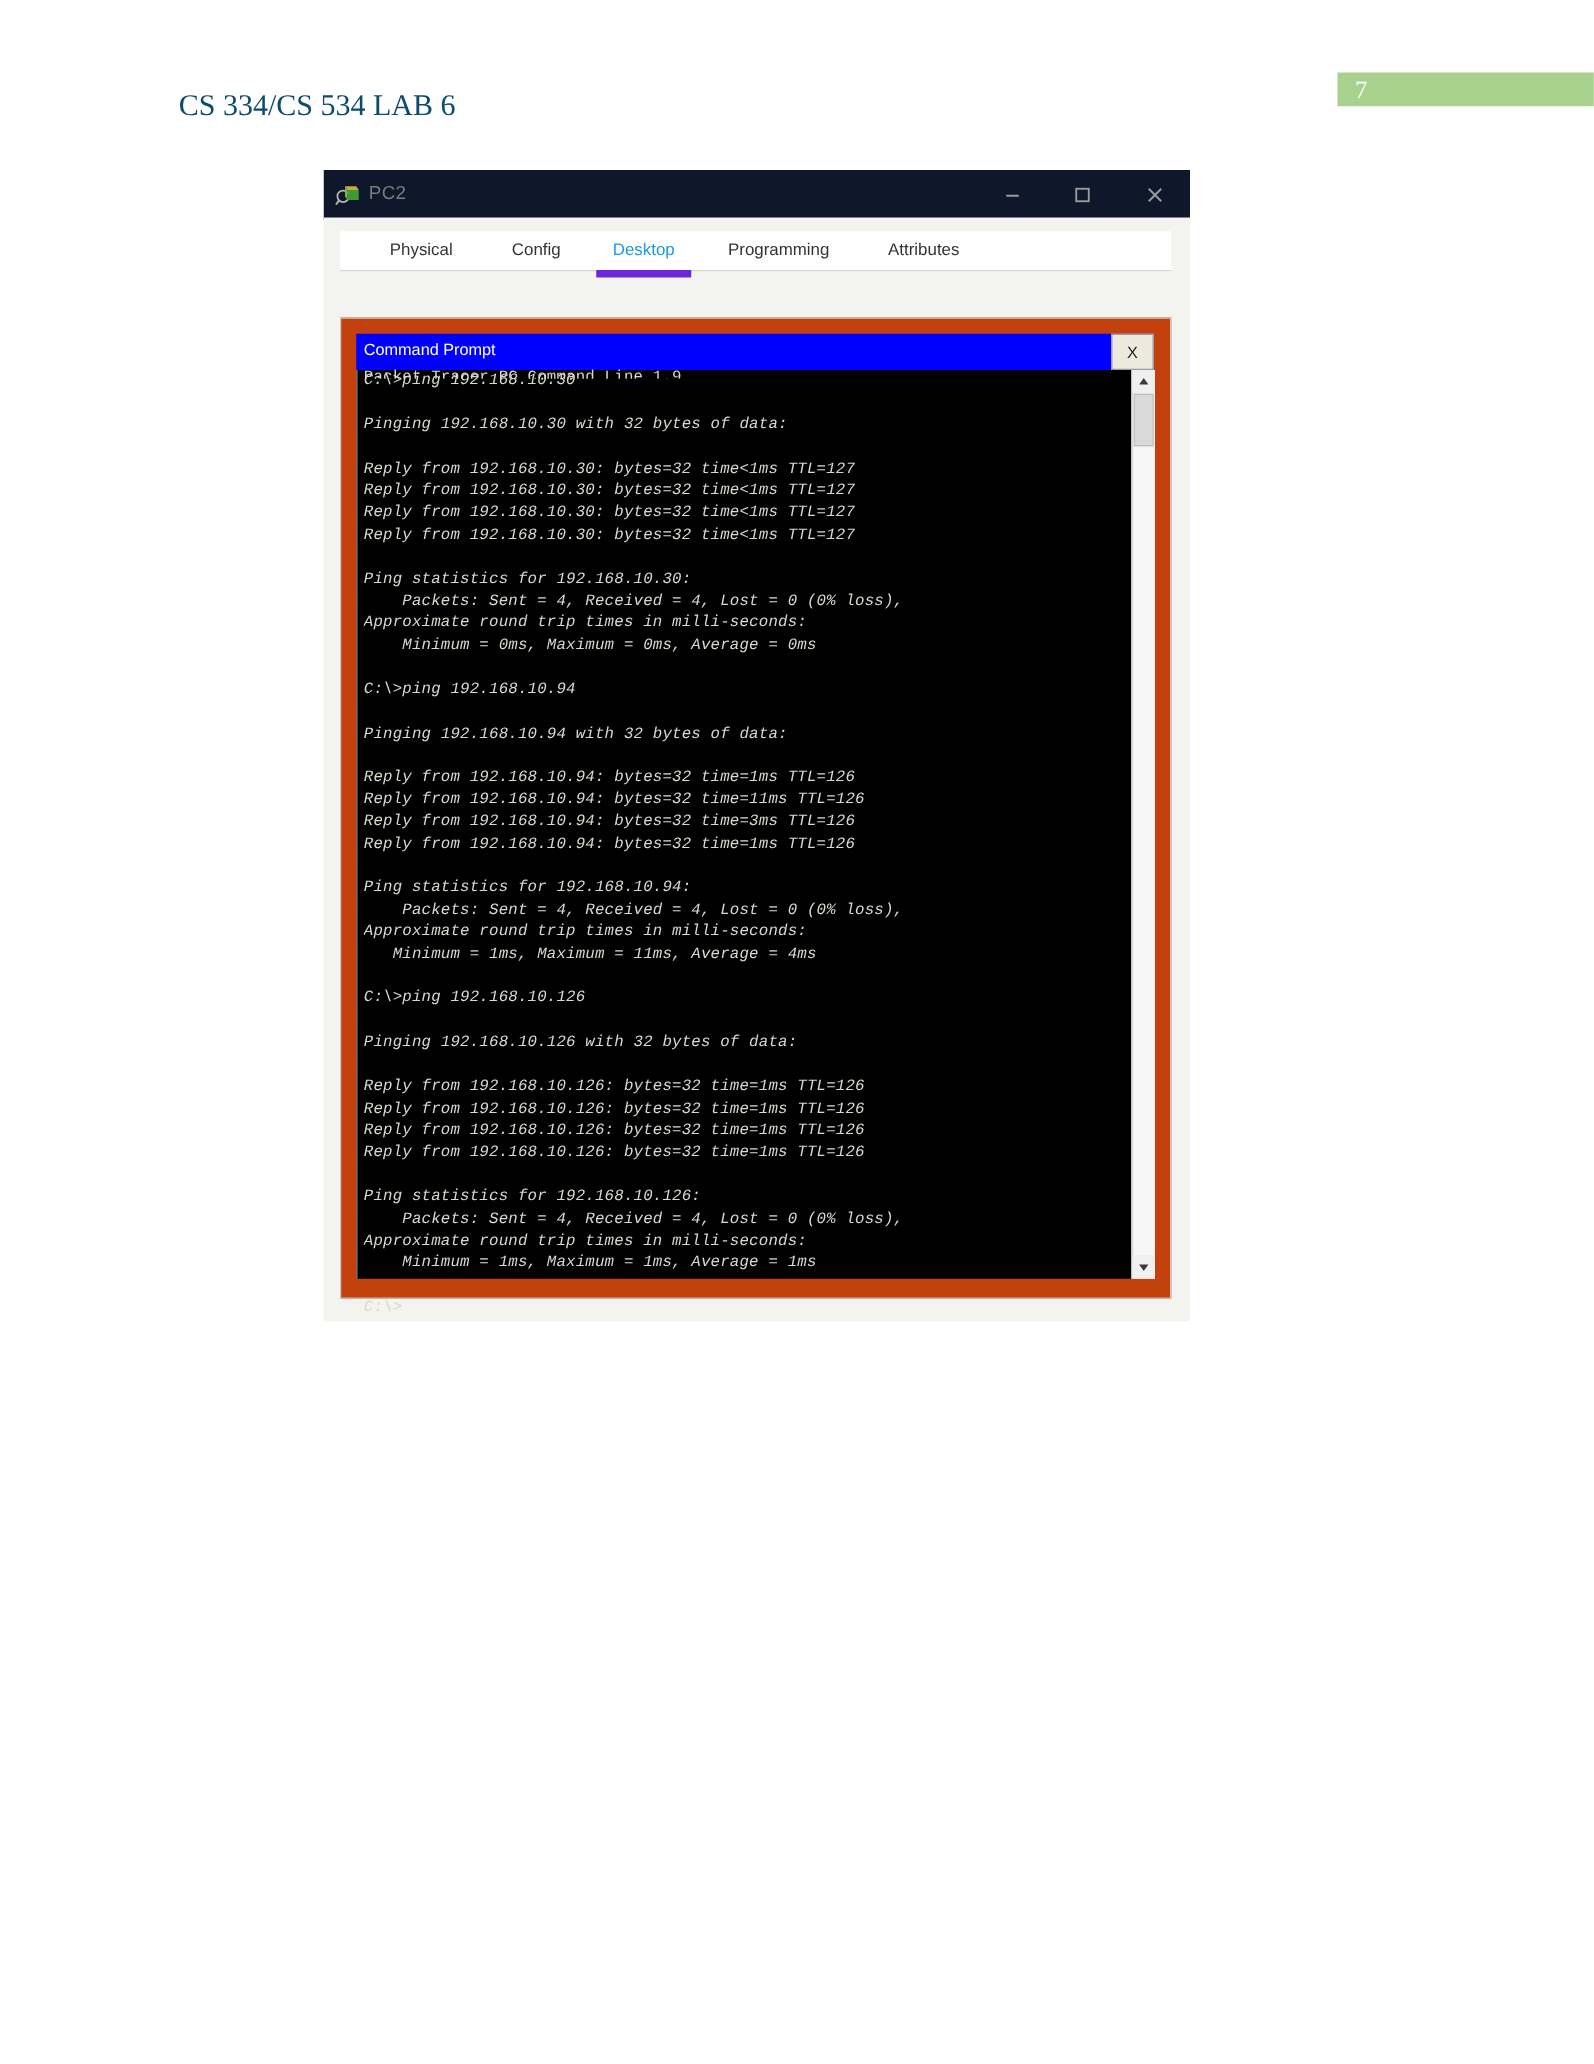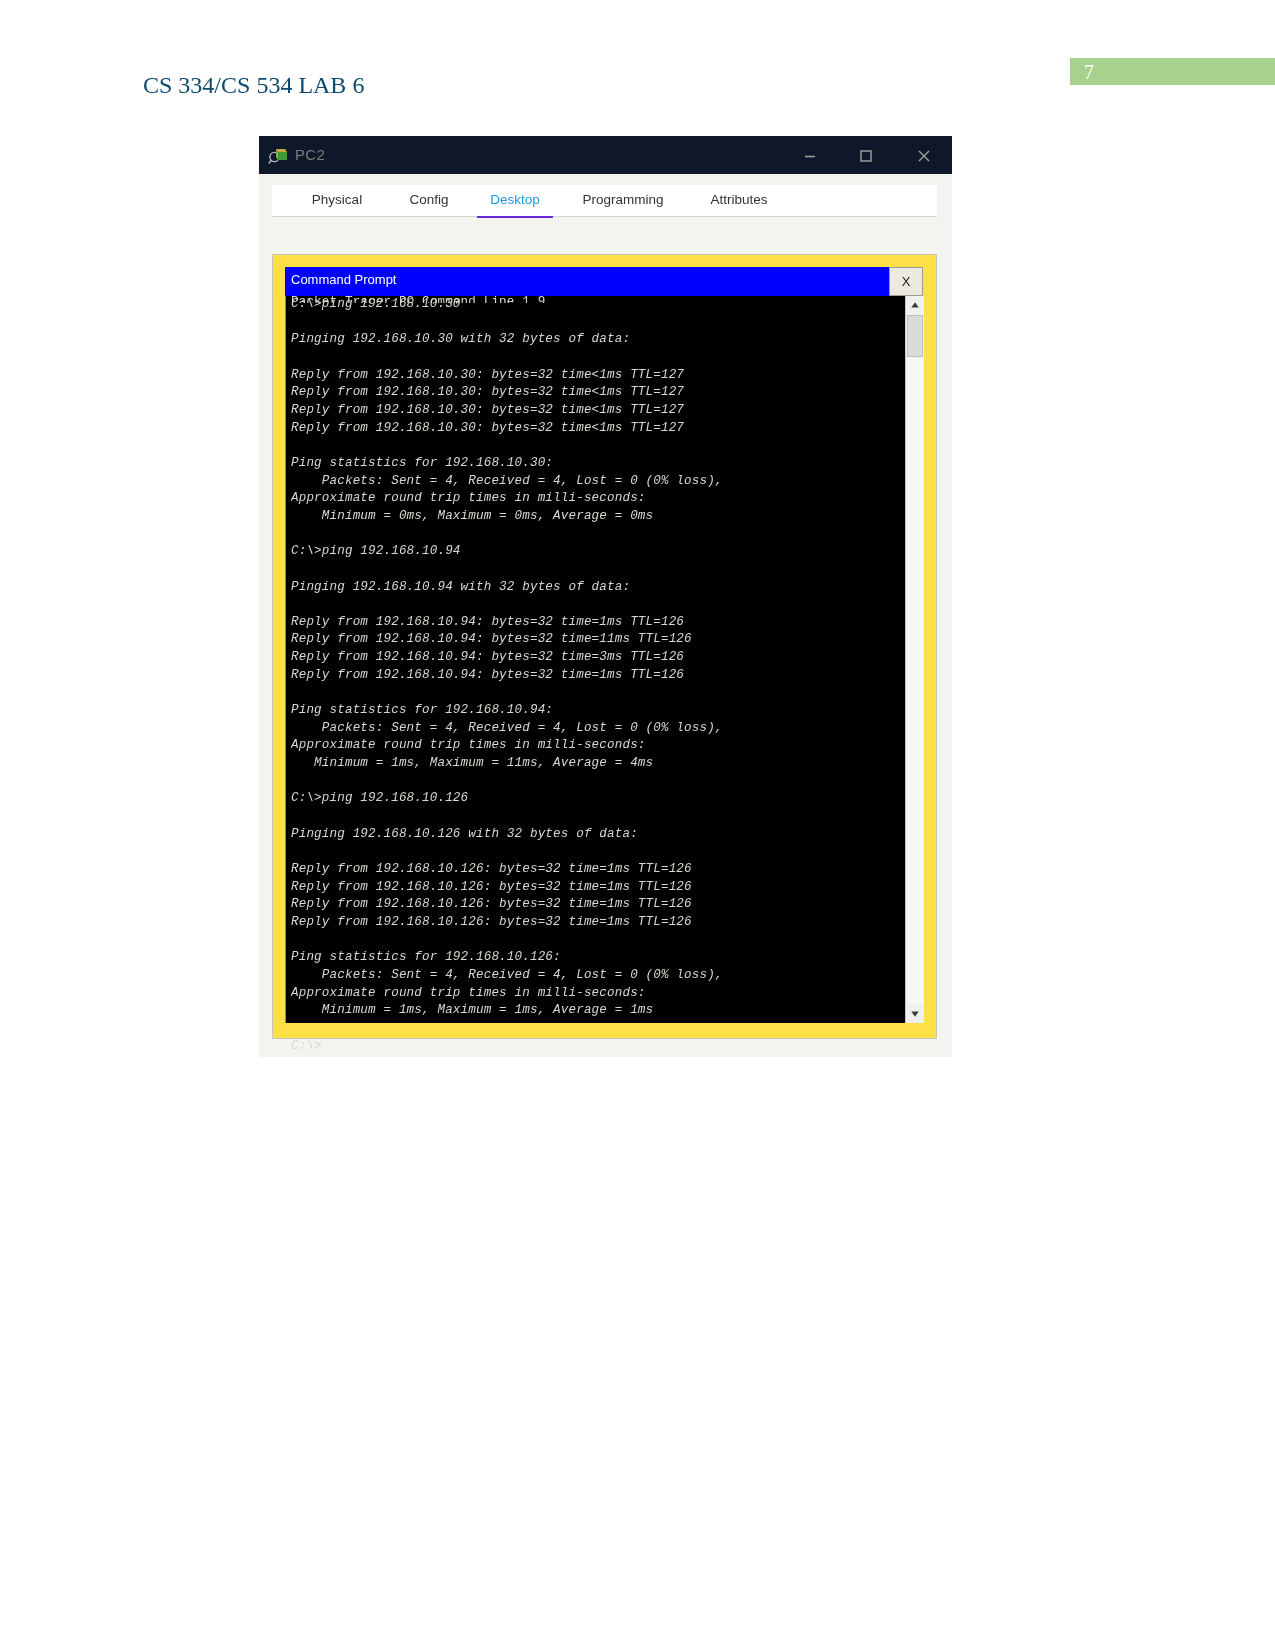--- a/index.html
+++ b/index.html
@@ -118,31 +118,31 @@
     height: 31px;
     line-height: 29px;
     font-size: 13.5px;
     color: #333333;
     text-align: center;
     white-space: nowrap;
     cursor: default;
   }
   .tab.active {
     color: #1c9ae0;
-    border-bottom: 2px solid #6d28d9;
+    border-bottom: 6px solid #6d28d9;
   }
 
   
   #inner-frame {
     position: absolute;
     left: 13px;
     top: 80px;
     width: 665px;
     height: 785px;
-    background: #fde047;
+    background: #c2410c;
     border: 1px solid #c9c6bb;
     box-sizing: border-box;
   }
   #cmd-titlebar {
     position: absolute;
     left: 12px;
     top: 12px;
     width: 638px;
     height: 29px;
     background: #0000ff;

